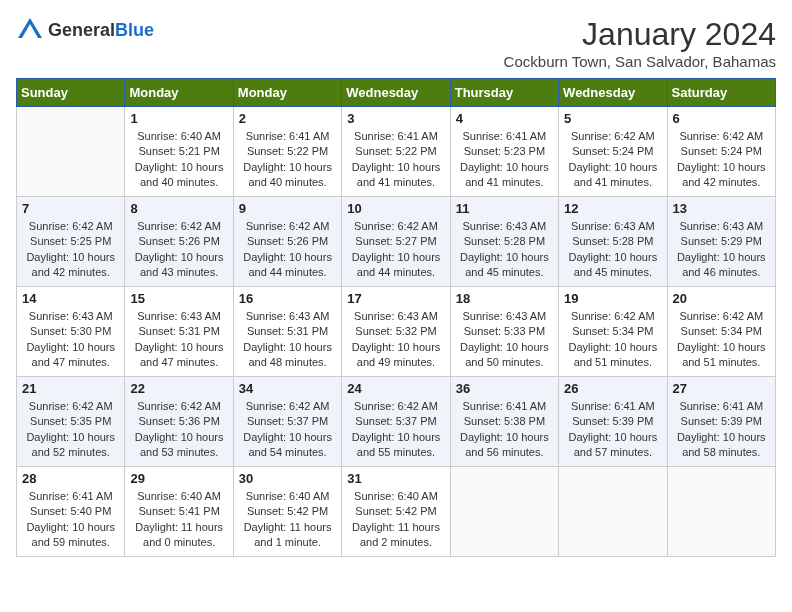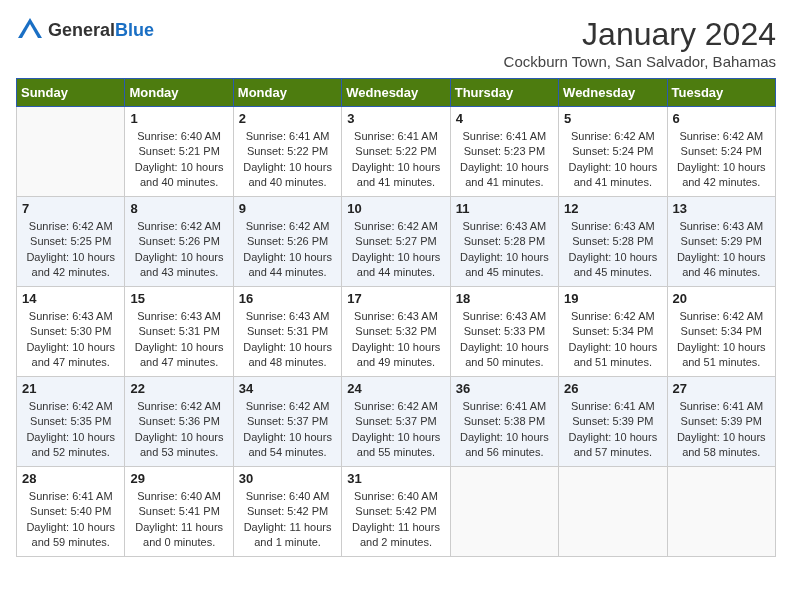--- a/index.html
+++ b/index.html
@@ -113,21 +113,21 @@
 
 <table class="calendar-table">
   <thead>
     <tr>
     <th>Sunday</th>
         <th>Monday</th>
         <th>Monday</th>
         <th>Wednesday</th>
         <th>Thursday</th>
         <th>Wednesday</th>
-        <th>Tuesday</th>
+        <th>Saturday</th>
       </tr>
   </thead>
   <tbody id="calendar-body">
   <tr>
         <td class="empty-cell"></td>
         <td>
           <div class="day-number">1</div>
           <div class="day-info">Sunrise: 6:40 AM<br>Sunset: 5:21 PM<br>Daylight: 10 hours and 40 minutes.</div>
         </td>
         <td>

